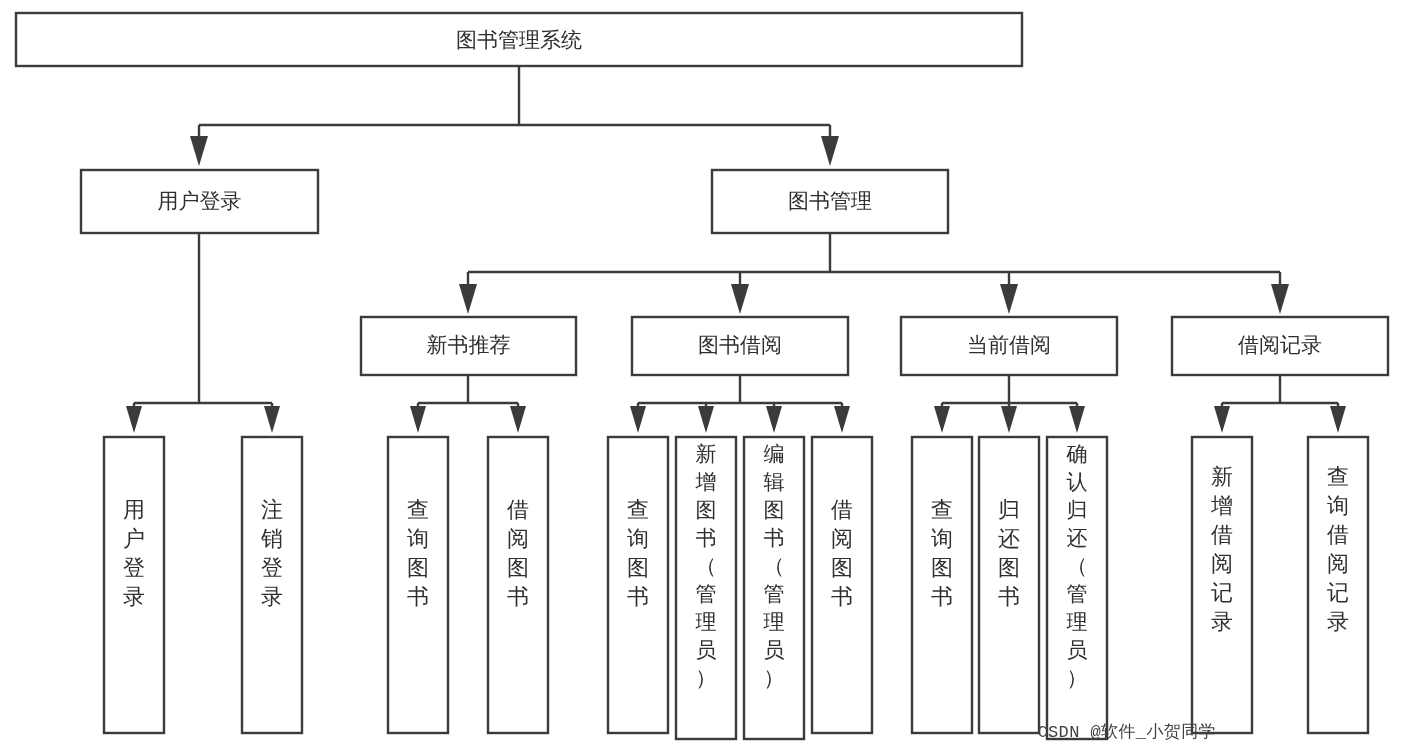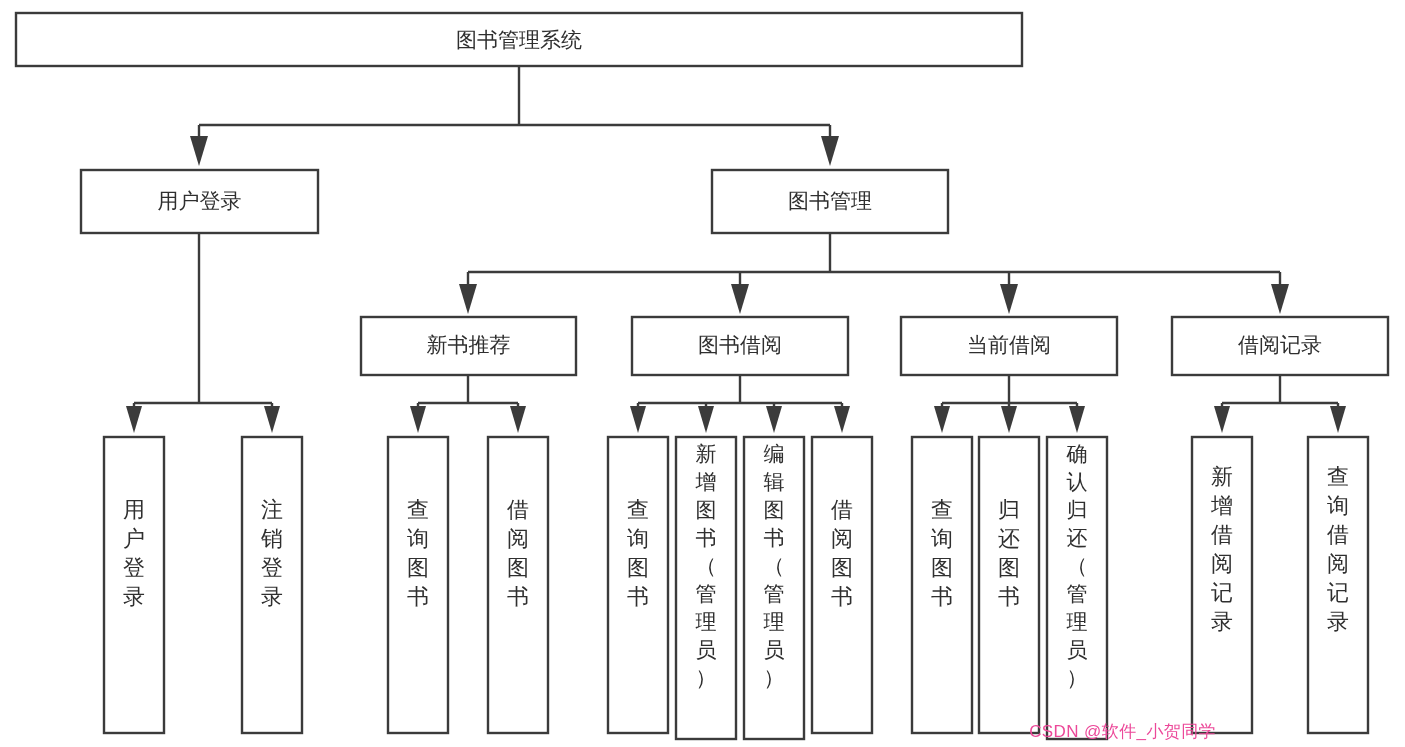--- a/index.html
+++ b/index.html
@@ -53,23 +53,23 @@
     stroke-linecap: butt;
   }
   .arrow-head {
     fill: #3b3b3b;
     stroke: none;
   }
   .watermark {
     position: absolute;
     right: 6px;
     bottom: 4px;
-    color: #ec4899;
+    color: #404040;
     font-size: 17px;
-    font-family: Liberation Sans, sans-serif;
+    font-family: Liberation Mono, monospace;
     white-space: nowrap;
     letter-spacing: 0.4px;
     pointer-events: none;
     margin-left: 24px;
   }
 </style>
 </head>
 <body>
 
 <div id="diagram-root">

